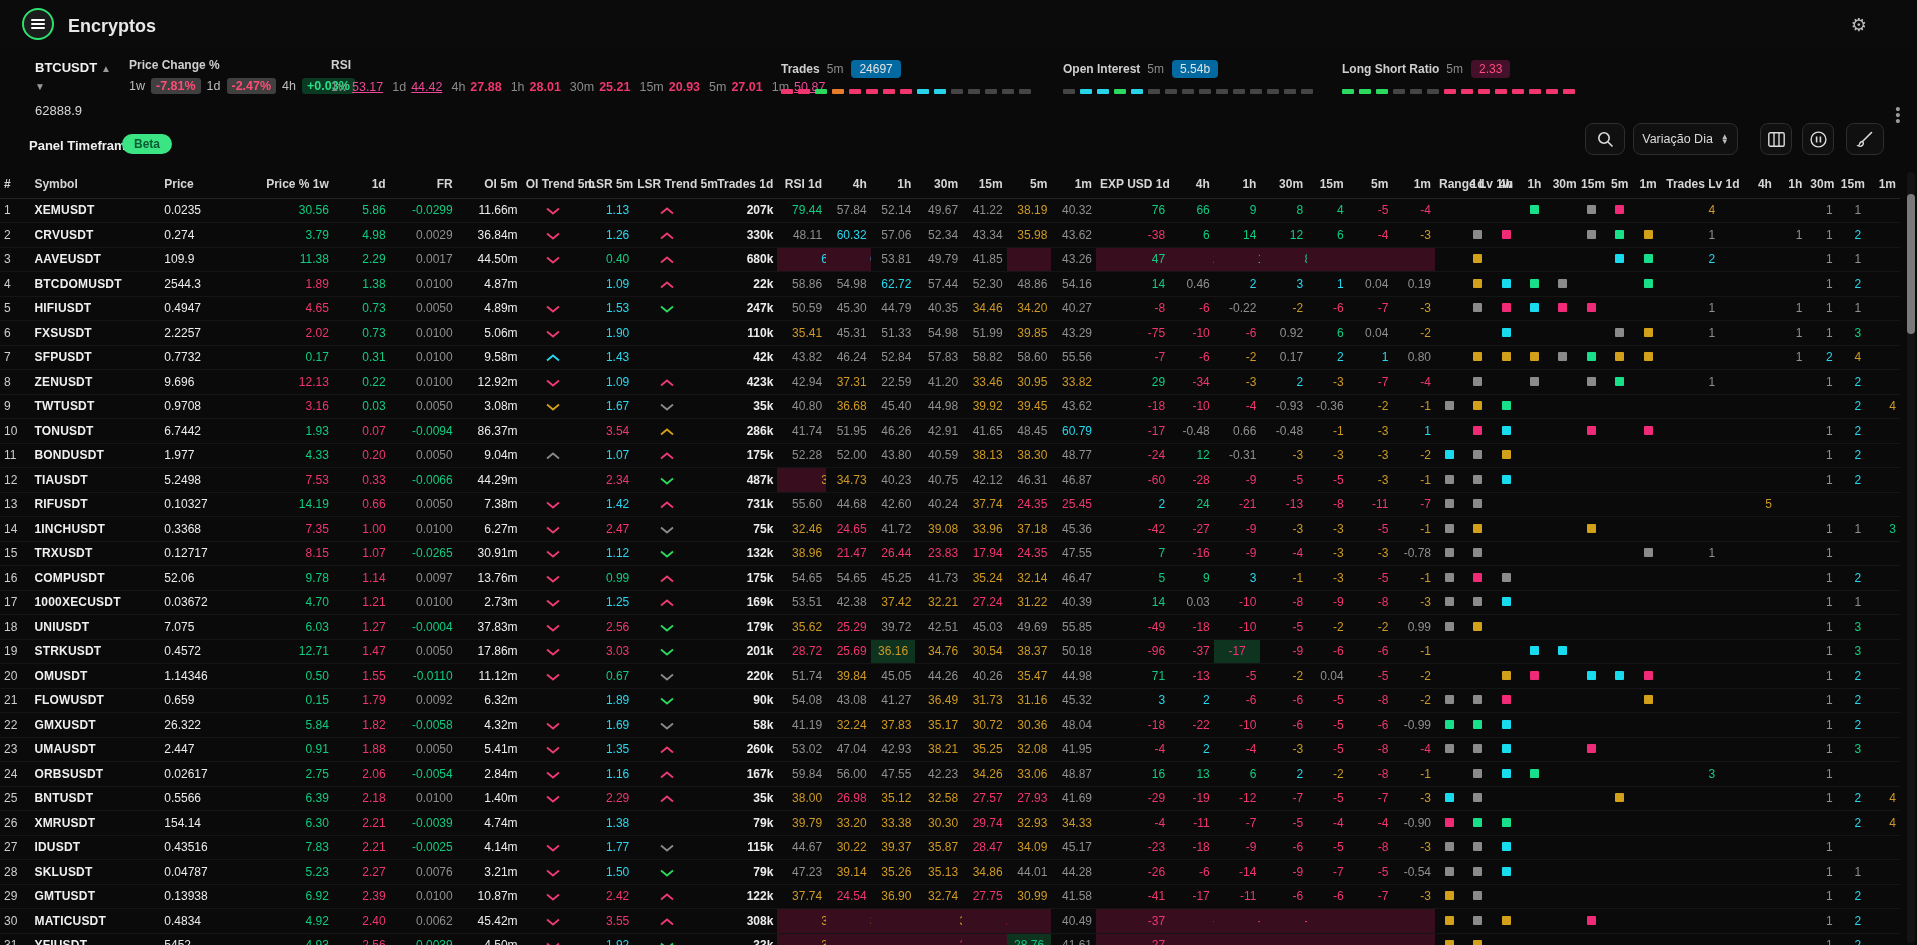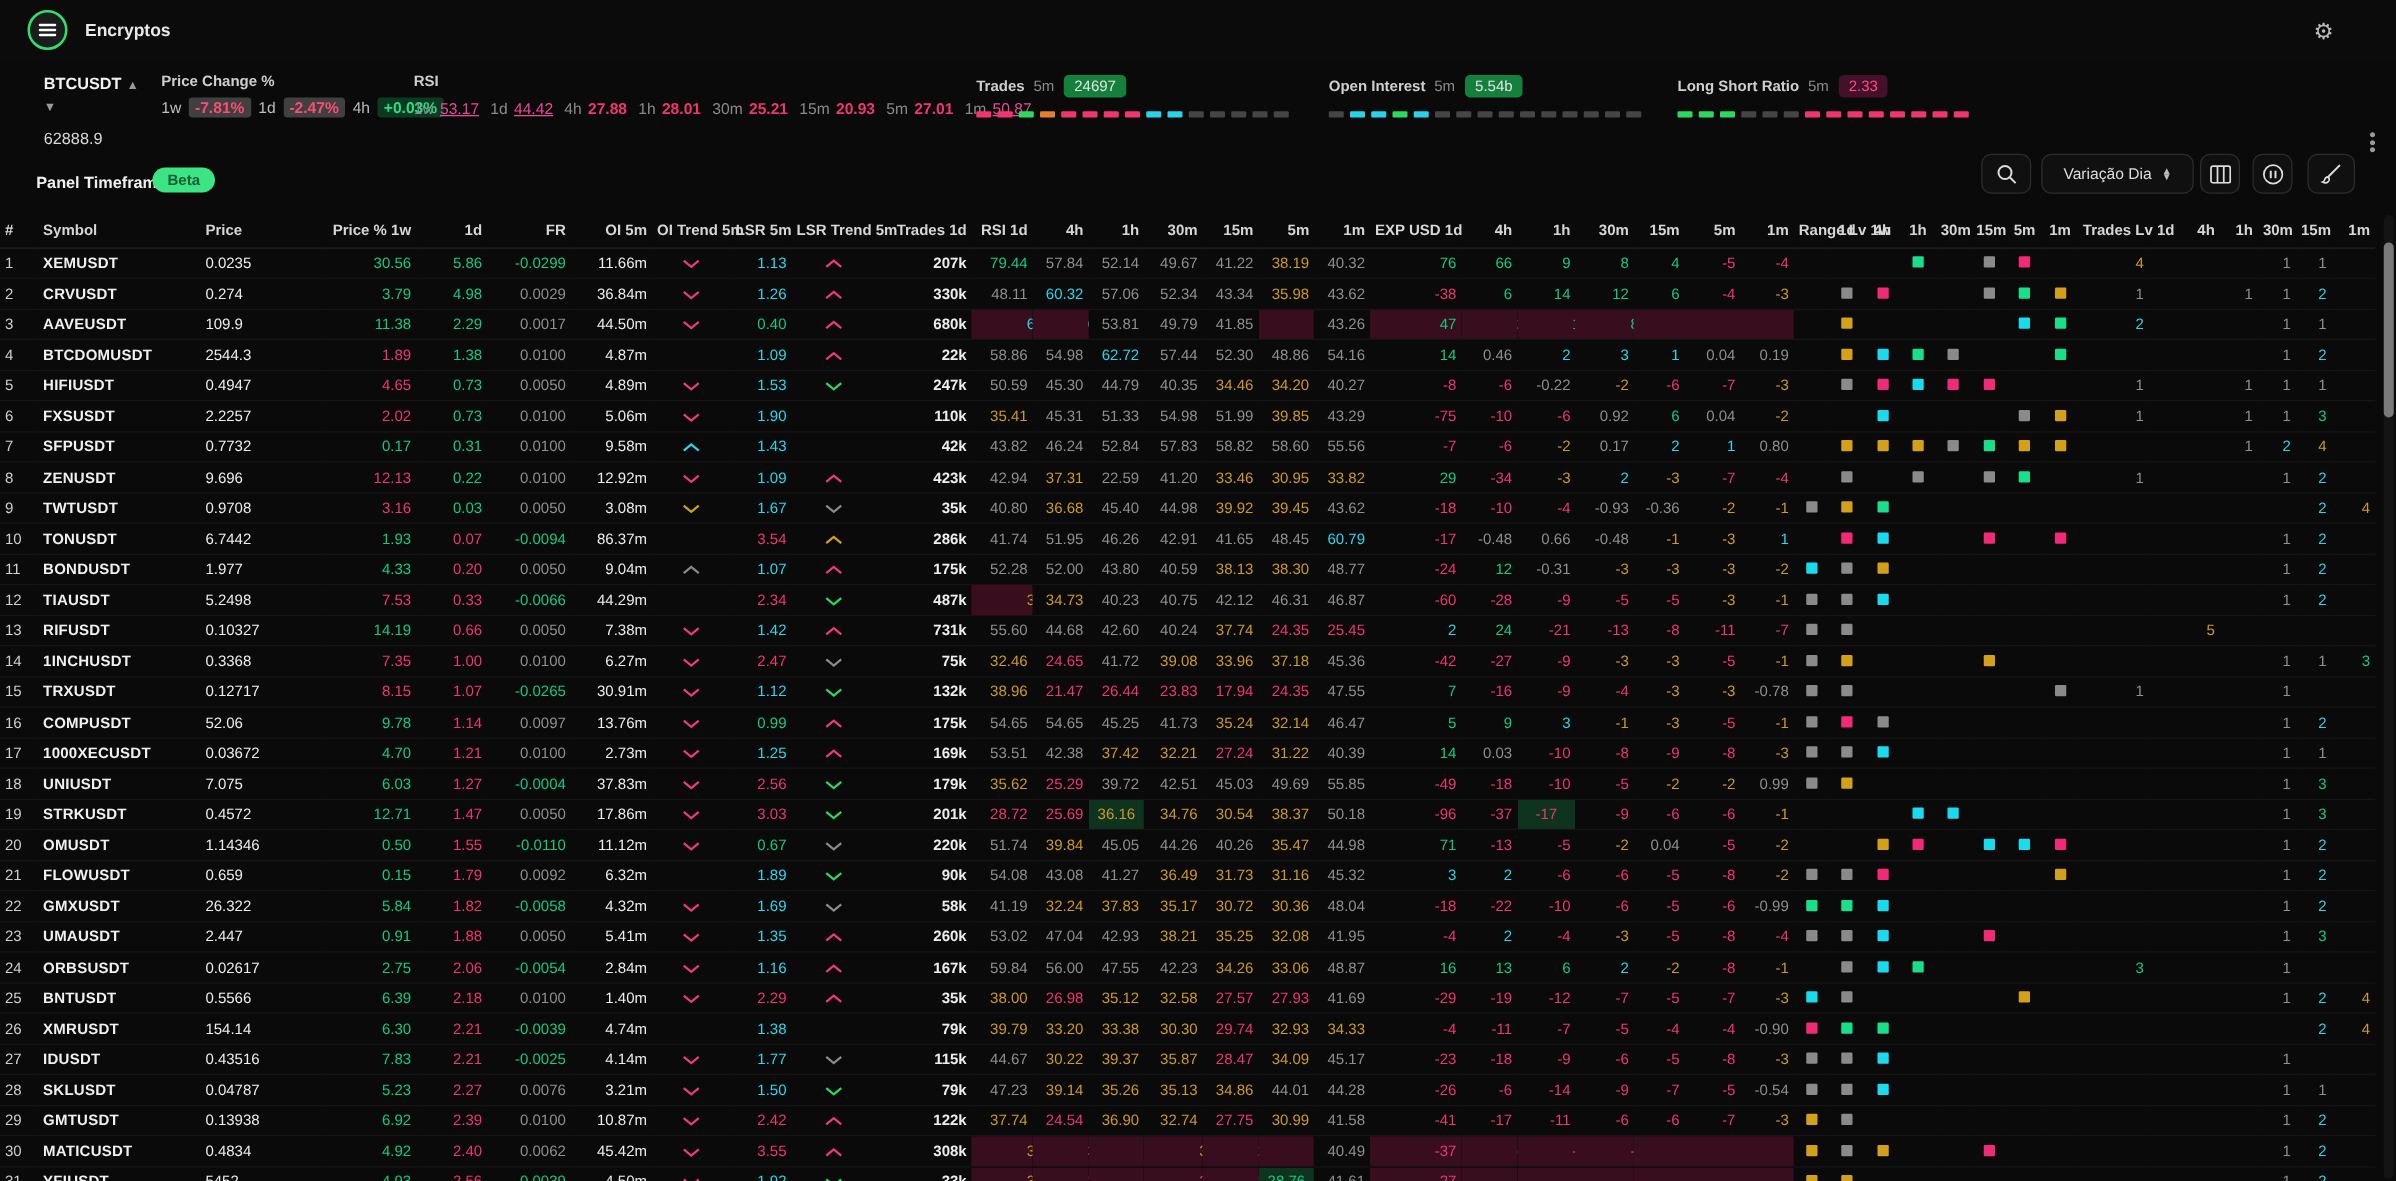--- a/index.html
+++ b/index.html
@@ -3,29 +3,29 @@
 <meta charset="utf-8">
 <style>
   * { margin:0; padding:0; box-sizing:border-box; }
   html,body { width:1917px; height:945px; background:#0a0a0a; overflow:hidden;
     font-family:"Liberation Sans", sans-serif; color:#e8e8e8; }
   .topbar { position:absolute; left:0; top:0; width:1917px; height:48px; background:#0b0b0b; }
   .logo { position:absolute; left:22px; top:8px; width:32px; height:32px; border-radius:50%;
     background:#1c1c1c; border:2px solid #2ee06e; display:flex; align-items:center; justify-content:center; }
   .logo .bars { width:14px; height:10px; display:flex; flex-direction:column; justify-content:space-between; }
   .logo .bars i { display:block; height:2px; background:#fff; border-radius:1px; }
-  .app-title { position:absolute; left:68px; top:16px; font-size:14px; font-weight:bold; }
+  .app-title { position:absolute; left:68px; top:16px; font-size:18px; font-weight:bold; }
   .gear { position:absolute; right:50px; top:14px; font-size:18px; color:#b9b9b9; cursor:pointer; }
   .kebab { position:absolute; right:14px; top:58px; color:#9a9a9a; font-size:15px; letter-spacing:0; line-height:6px; text-align:center; width:10px; }
 
   .metrics { position:absolute; left:0; top:48px; width:1917px; height:62px; }
   .mlabel { font-size:12px; color:#cfcfcf; font-weight:bold; }
   .msub { font-size:12px; color:#8a8a8a; margin-left:7px; font-weight:normal; }
   .mval-badge { display:inline-block; font-size:12px; padding:2px 8px; border-radius:4px; margin-left:8px; }
-  .badge-gray { background:#15803d; color:#e3e3e3; }
+  .badge-gray { background:#0369a1; color:#e3e3e3; }
   .badge-red { background:#45102a; color:#ff4d7e; }
   .blk { position:absolute; top:10px; }
   .blk-symbol { left:35px; }
   .blk-symbol .sym { font-size:13px; font-weight:bold; color:#f2f2f2; }
   .blk-symbol .sort { color:#9a9a9a; font-size:10px; margin-left:4px; }
   .blk-symbol .price { font-size:13px; color:#d8d8d8; margin-top:9px; }
   .blk-pc { left:129px; }
   .chips { margin-top:6px; display:flex; align-items:center; gap:6px; font-size:12.5px; }
   .chips .tf { color:#bdbdbd; }
   .chip { padding:1px 5px; border-radius:3px; font-weight:bold; }
@@ -42,21 +42,21 @@
   .sb-c { background:#27d4ea; } .sb-y { background:#454545; }
   .blk-trades { left:781px; } .blk-oi { left:1063px; } .blk-lsr { left:1342px; }
 
   .panelbar { position:absolute; left:0; top:110px; width:1917px; height:60px; }
   .pt-label { position:absolute; left:16px; top:28px; font-size:13px; font-weight:bold; color:#f0f0f0;padding-left:13px; }
   .beta-pill { position:absolute; left:122px; top:24px; background:#3ce584; color:#0a5c33; font-size:12px;
     font-weight:bold; padding:3px 12px; border-radius:11px; }
   .pbtn { position:absolute; top:13px; height:32px; border:1px solid #2d2d2d; border-radius:8px;
     background:#101010; display:flex; align-items:center; justify-content:center; color:#dcdcdc; cursor:pointer; }
   .btn-search { left:1585px; width:40px; }
-  .btn-sort { left:1633px; width:122px; font-size:12.5px; gap:8px;text-align:center; }
+  .btn-sort { left:1633px; width:105px; font-size:12.5px; gap:8px;text-align:center; }
   .btn-cols { left:1760px; width:32px; }
   .btn-pause { left:1802px; width:32px; }
   .btn-brush { left:1846px; width:38px; }
   .sorticon { display:inline-flex; flex-direction:column; line-height:5px; font-size:8px; color:#bdbdbd; }
 
   .tablewrap { position:absolute; left:0; top:170px; width:1905px; }
   table { border-collapse:collapse; table-layout:fixed; width:1900px; font-size:12px; }
   th { height:28px; font-size:12px; font-weight:bold; color:#d6d6d6; white-space:nowrap;
     border-bottom:1px solid #232323; padding:0 4px; }
   td { height:24.5px; white-space:nowrap; overflow:hidden; border-bottom:1px solid #151515; padding:0 4px; }

